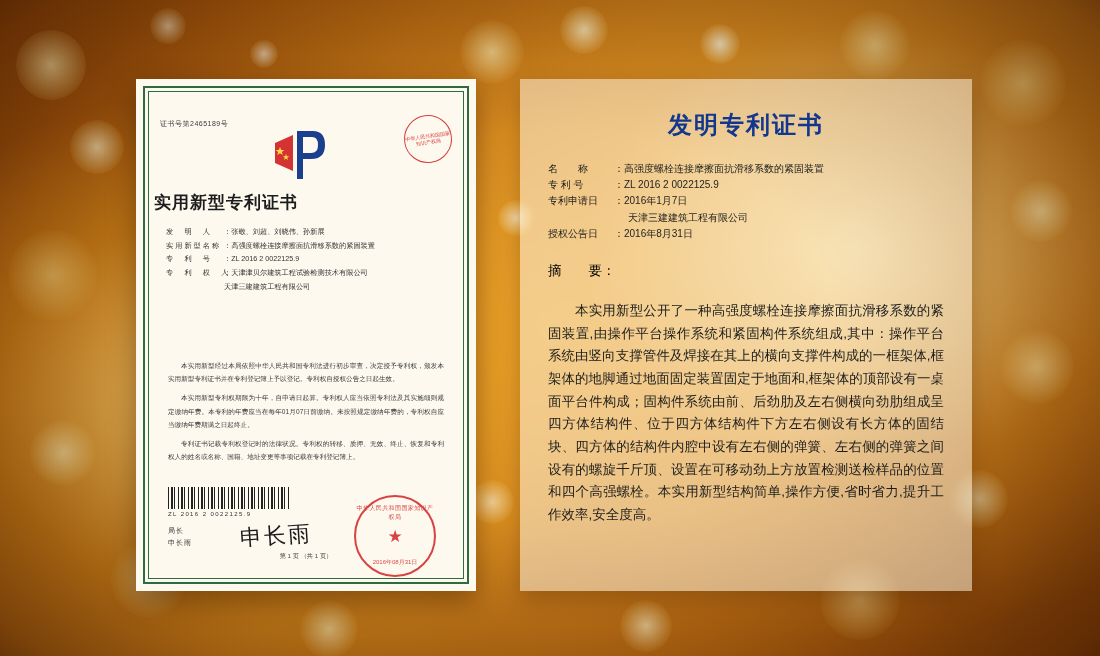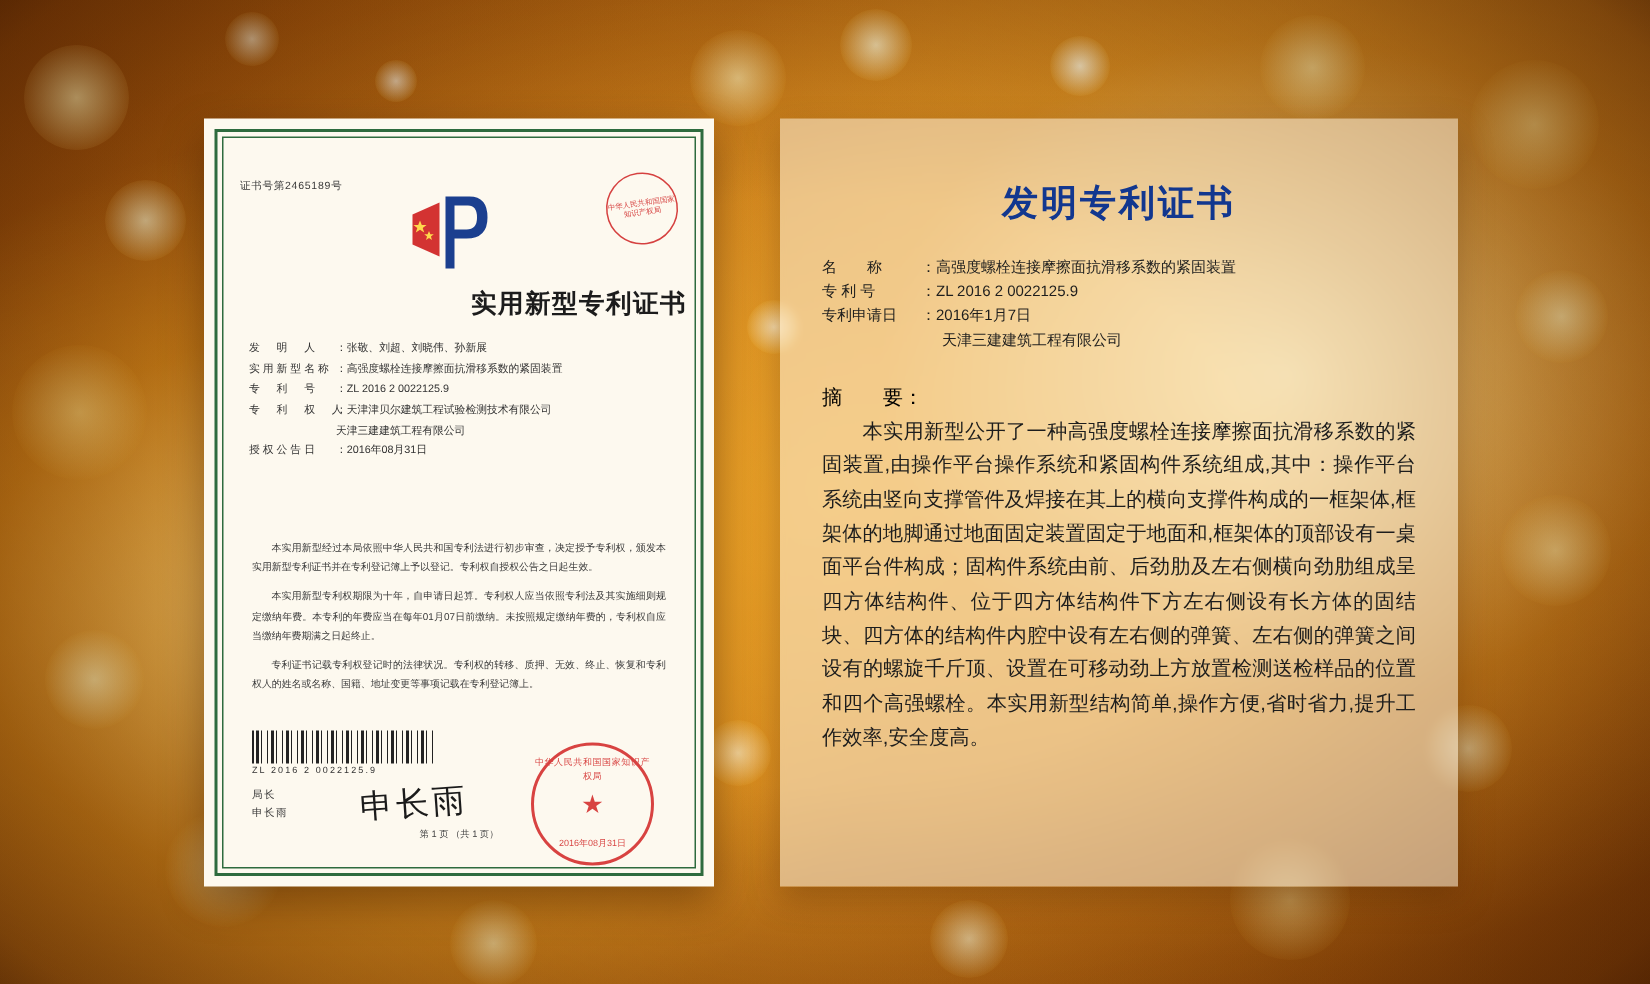--- a/index.html
+++ b/index.html
@@ -97,21 +97,21 @@
     align-items: center;
     justify-content: center;
     opacity: .85;
     transform: rotate(-8deg);
   }
   .cert-title {
     position: absolute;
     left: 0;
     right: 0;
     top: 94px;
-    text-align: right;
+    text-align: left;
     font-size: 17px;
     font-weight: bold;
     color: #1c1c1c;
     letter-spacing: 1px;
   }
   .cert-fields {
     position: absolute;
     left: 12px;
     right: 12px;
     top: 128px;
@@ -229,40 +229,40 @@
   }
   #panel .panel-inner {
     padding: 24px 28px 20px 28px;
   }
   .panel-title {
     text-align: center;
     color: #12378f;
     font-size: 24px;
     font-weight: bold;
     letter-spacing: 2px;
-    margin: 16px 0 20px 0;
+    margin: 6px 0 20px 0;
   }
   .meta {
     color: #1d1d1d;
     font-size: 10px;
     line-height: 1.62;
   }
   .meta .line { white-space: nowrap; }
   .meta .lbl-spaced {
     display: inline-block;
     min-width: 66px;
   }
   .meta .indent { padding-left: 80px; }
   .abstract-head {
     margin-top: 20px;
     color: #000000;
     font-size: 13.5px;
   }
   .abstract-body {
-    margin-top: 3px;
+    margin-top: 20px;
     color: #1d1d1d;
     font-size: 13.5px;
     line-height: 1.68;
     text-align: justify;
     text-indent: 27px;
   }
 </style>
 </head>
 <body>
 
@@ -319,23 +319,20 @@
         <div class="row">
           <span class="lbl">实用新型名称</span><span>：高强度螺栓连接摩擦面抗滑移系数的紧固装置</span>
         </div>
         <div class="row">
           <span class="lbl">专　利　号</span><span>：ZL 2016 2 0022125.9</span>
         </div>
         <div class="row">
           <span class="lbl">专　利　权　人</span><span>：天津津贝尔建筑工程试验检测技术有限公司</span>
         </div>
         <div class="row sub">天津三建建筑工程有限公司</div>
-        <div class="row">
-          <span class="lbl">授权公告日</span><span>：2016年08月31日</span>
-        </div>
       </div>
 
       <div class="cert-body">
         <p>本实用新型经过本局依照中华人民共和国专利法进行初步审查，决定授予专利权，颁发本实用新型专利证书并在专利登记簿上予以登记。专利权自授权公告之日起生效。</p>
         <p>本实用新型专利权期限为十年，自申请日起算。专利权人应当依照专利法及其实施细则规定缴纳年费。本专利的年费应当在每年01月07日前缴纳。未按照规定缴纳年费的，专利权自应当缴纳年费期满之日起终止。</p>
         <p>专利证书记载专利权登记时的法律状况。专利权的转移、质押、无效、终止、恢复和专利权人的姓名或名称、国籍、地址变更等事项记载在专利登记簿上。</p>
       </div>
 
       <div class="barcode"></div>
       <div class="barcode-num">ZL 2016 2 0022125.9</div>
@@ -364,19 +361,22 @@
         <div class="line">
           <span class="lbl-spaced">名　　称</span><span>：高强度螺栓连接摩擦面抗滑移系数的紧固装置</span>
         </div>
         <div class="line">
           <span class="lbl-spaced">专 利 号</span><span>：ZL 2016 2 0022125.9</span>
         </div>
         <div class="line">
           <span class="lbl-spaced">专利申请日</span><span>：2016年1月7日</span>
         </div>
         <div class="line indent">天津三建建筑工程有限公司</div>
+        <div class="line">
+          <span class="lbl-spaced">授权公告日</span><span>：2016年8月31日</span>
+        </div>
       </div>
 
       <div class="abstract-head">摘　　要：</div>
       <div class="abstract-body">本实用新型公开了一种高强度螺栓连接摩擦面抗滑移系数的紧固装置,由操作平台操作系统和紧固构件系统组成,其中：操作平台系统由竖向支撑管件及焊接在其上的横向支撑件构成的一框架体,框架体的地脚通过地面固定装置固定于地面和,框架体的顶部设有一桌面平台件构成；固构件系统由前、后劲肋及左右侧横向劲肋组成呈四方体结构件、位于四方体结构件下方左右侧设有长方体的固结块、四方体的结构件内腔中设有左右侧的弹簧、左右侧的弹簧之间设有的螺旋千斤顶、设置在可移动劲上方放置检测送检样品的位置和四个高强螺栓。本实用新型结构简单,操作方便,省时省力,提升工作效率,安全度高。</div>
     </div>
   </div>
 </div>
 
 </body></html>

